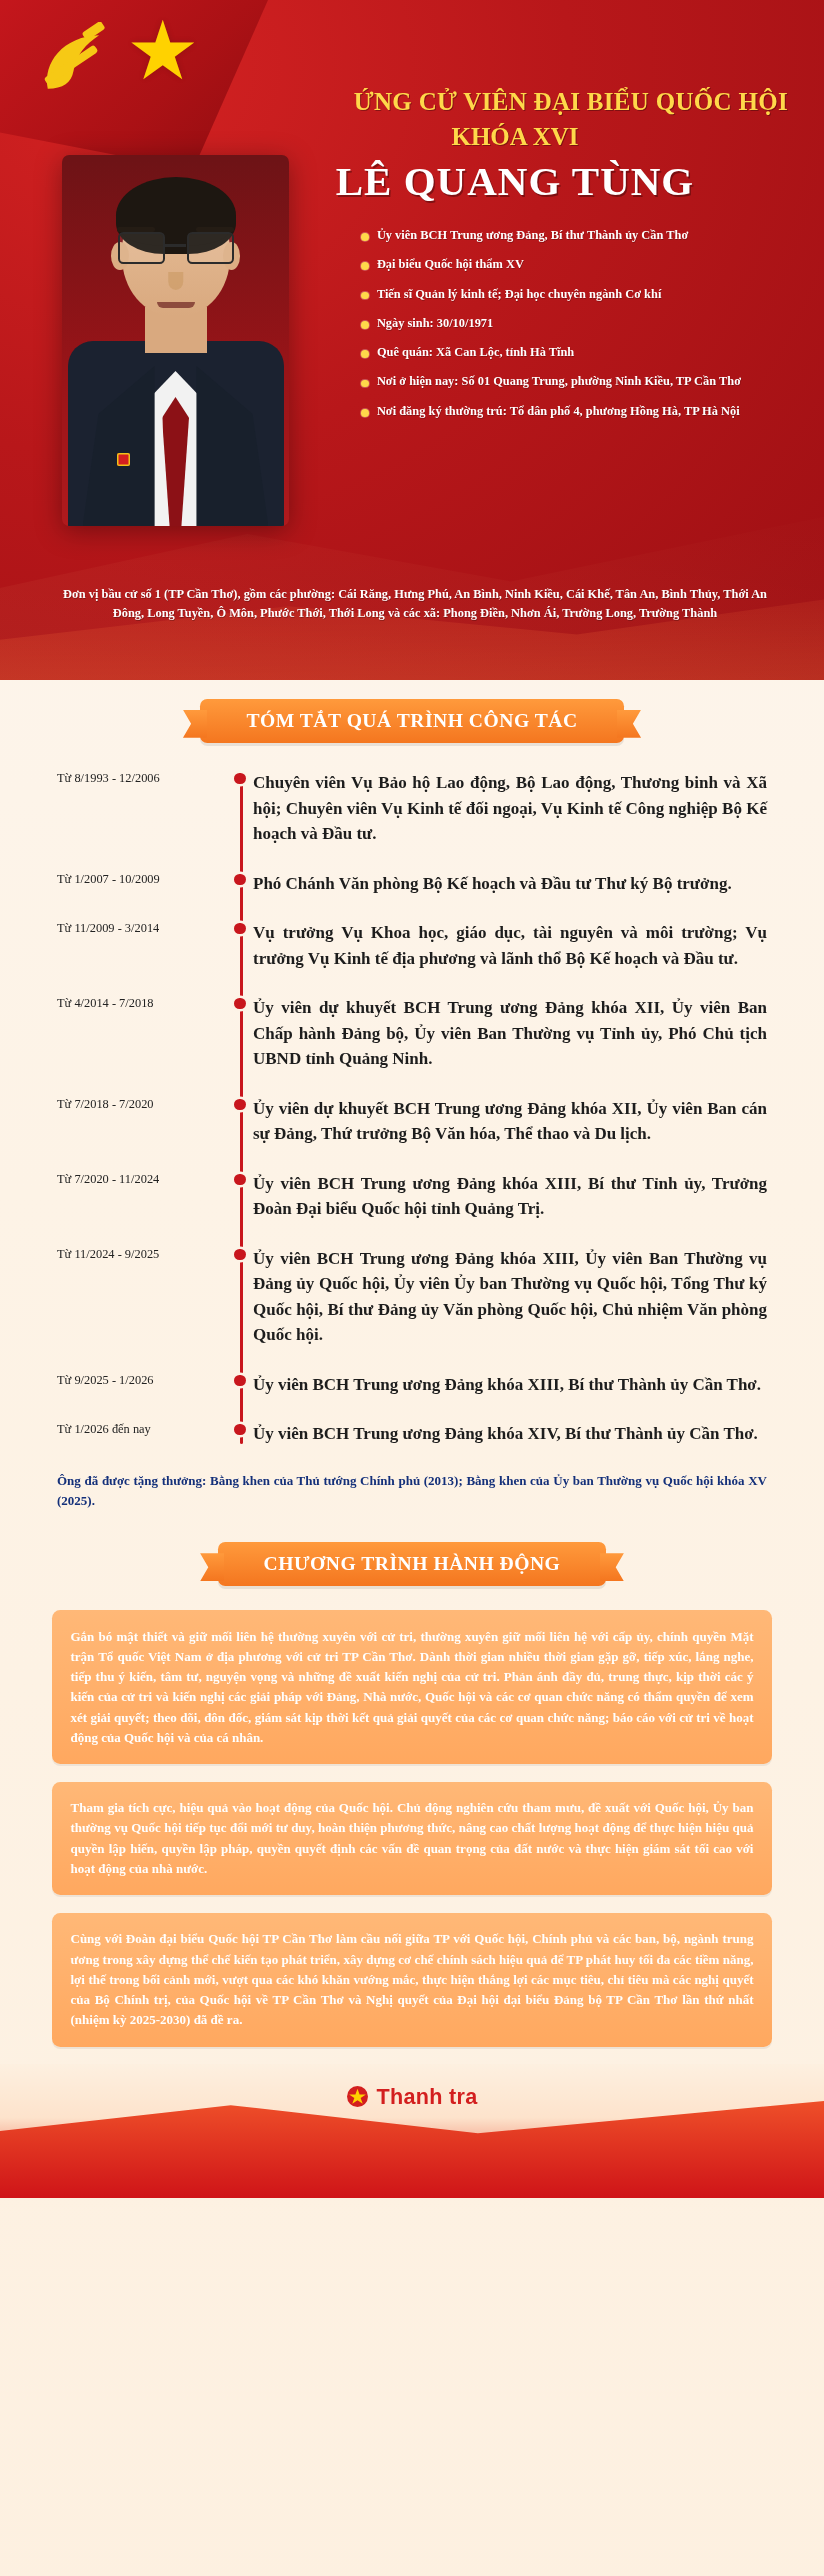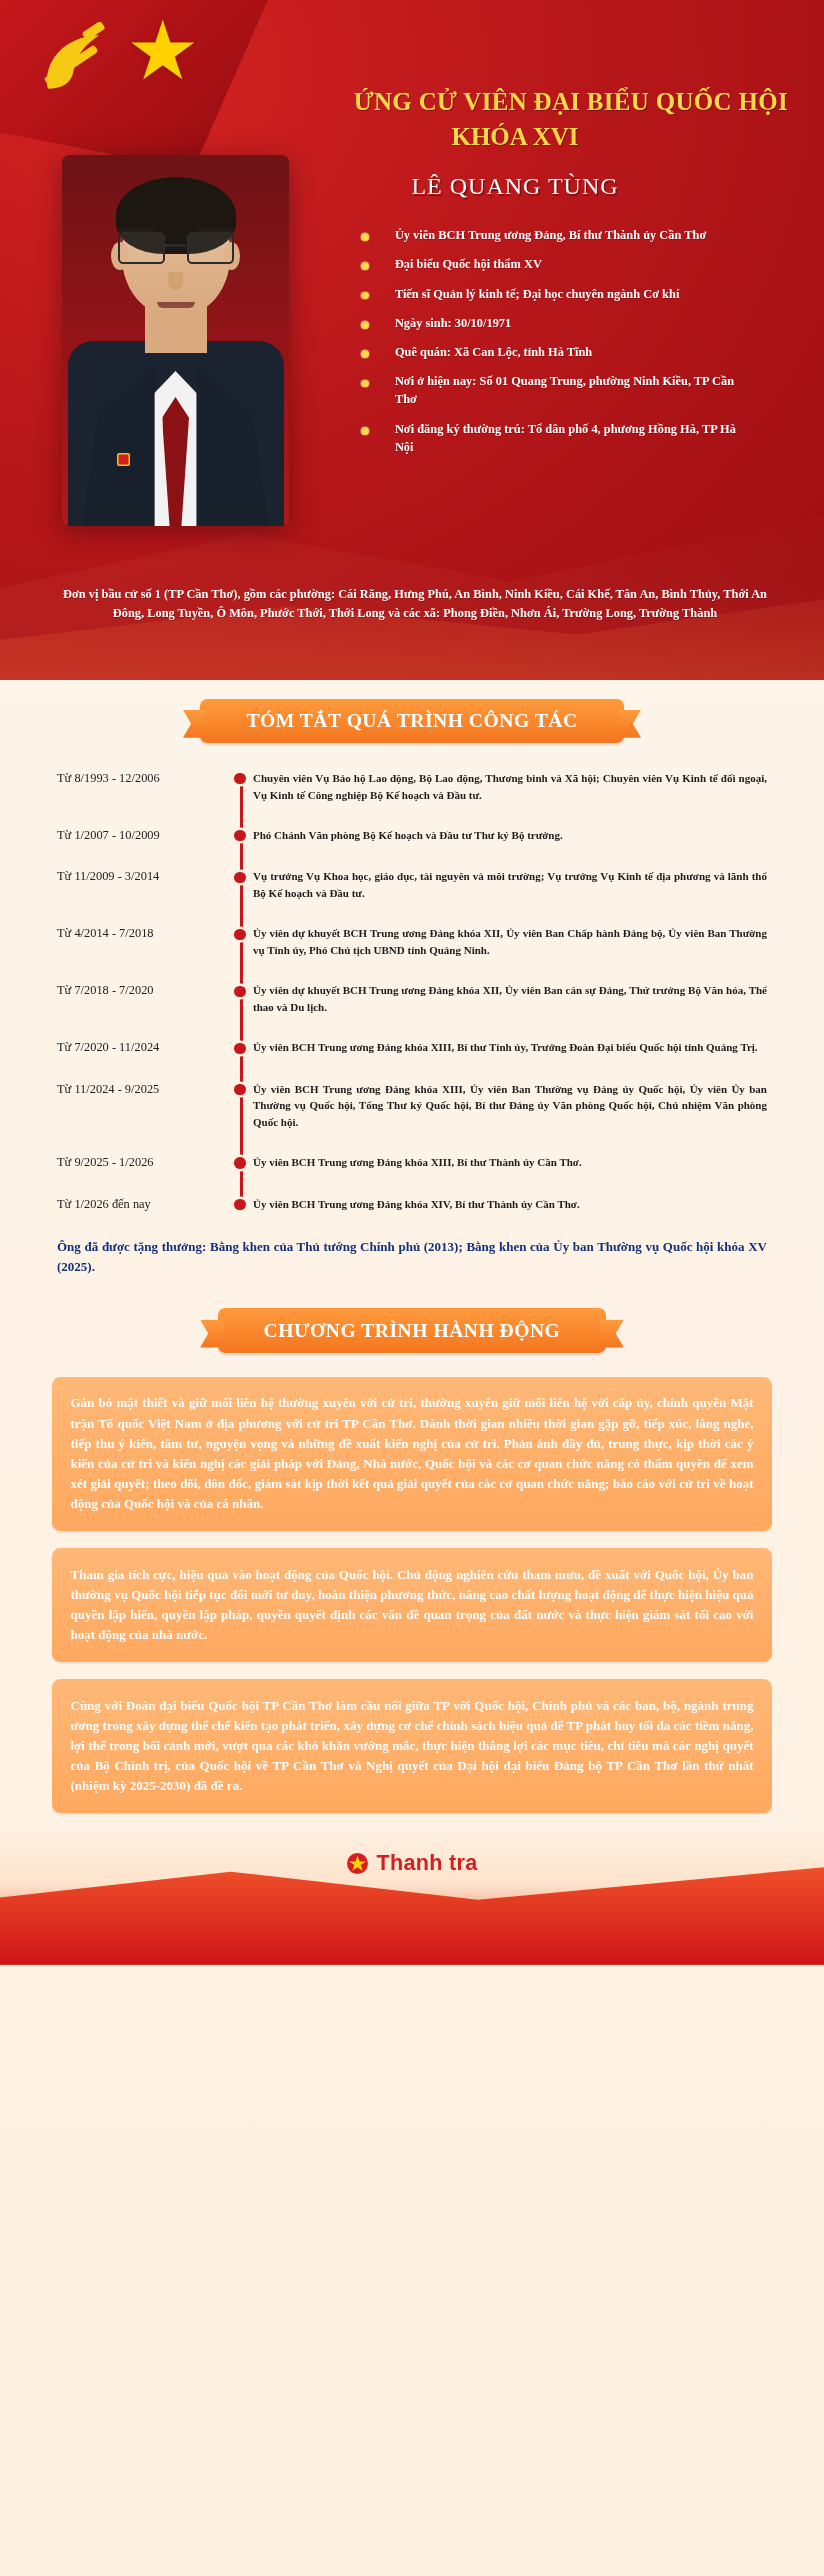--- a/index.html
+++ b/index.html
@@ -125,27 +125,27 @@
   .hdr-line1 {
     color:#ffd84a; font-size:25px; font-weight:bold; letter-spacing:0.3px;
     text-shadow:1px 1px 0 rgba(0,0,0,.3);
     text-align:right;
   }
   .hdr-line2 {
     color:#ffd84a; font-size:25px; font-weight:bold; margin-top:7.2px;
     text-shadow:1px 1px 0 rgba(0,0,0,.3);
   }
   .hdr-name {
-    color:#ffffff; font-size:24px; font-weight:normal; margin-top:22px;
+    color:#ffffff; font-size:41px; font-weight:bold; margin-top:6px;
     letter-spacing:1px; text-shadow:1.5px 1.5px 0 rgba(0,0,0,.32);
   }
 
   .facts { position:absolute; left:361px; top:227px; width:392px; }
   .fact {
-    display:flex; align-items:flex-start; margin-bottom:11.3px;gap:18px;
+    display:flex; align-items:flex-start; margin-bottom:11.3px;
   }
   .fact .dot {
     width:7.7px;height:7.7px;border-radius:50%;background:#ffd84a;
     margin-top:6.2px; margin-right:8.2px; flex:0 0 auto;
     box-shadow:0 0 0 1px rgba(255,255,255,.25);
   }
   .fact .txt {
     color:#ffffff; font-size:12.4px; line-height:1.45; font-weight:bold;
     text-shadow:0.5px 0.5px 0 rgba(0,0,0,.25);
   }
@@ -183,21 +183,21 @@
     width:170px; text-align:left; padding-right:11.3px;
     font-size:12.4px; font-weight:normal; color:#222222; line-height:1.4;
   }
   .tl-dotcol { width:26px; display:flex; justify-content:center; flex:0 0 26px; }
   .tl-dot {
     width:11.3px;height:11.3px;border-radius:50%; background:#c8161d;
     margin-top:3.1px; box-shadow:0 0 0 2.6px #fdf3e6;
     position:relative; z-index:2;
   }
   .tl-desc {
-    flex:1; font-size:11px; line-height:1.5; color:#1d1d1d; font-weight:bold;
+    flex:1; font-size:17px; line-height:1.5; color:#1d1d1d; font-weight:bold;
     text-align:justify;
   }
 
   
   .award {
     margin:9.3px 57px 0 57px;
     font-size:13px; font-weight:bold; color:#14307a; line-height:1.55;
     text-align:justify;
   }
 

